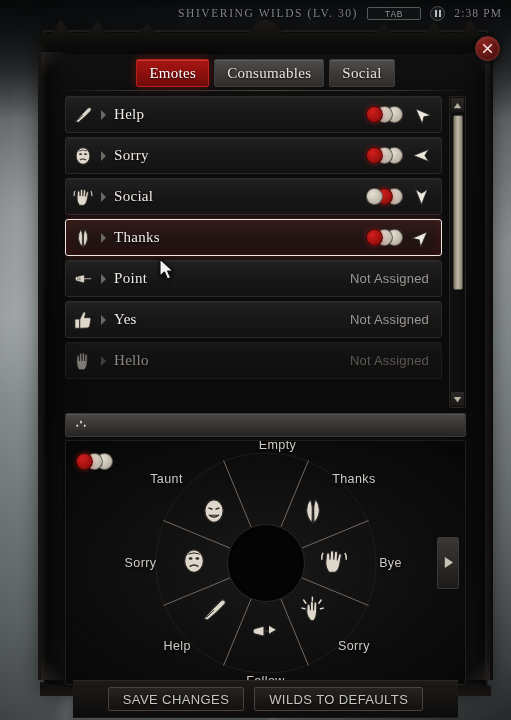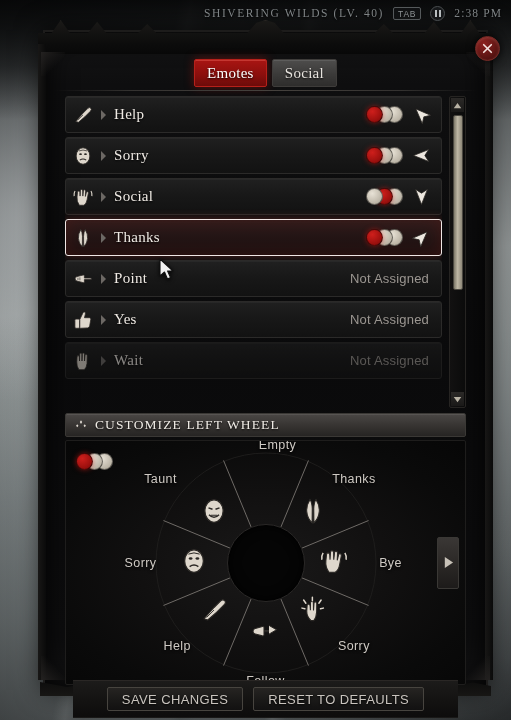--- a/index.html
+++ b/index.html
@@ -30,21 +30,21 @@
     background:radial-gradient(ellipse 85% 70% at 50% 50%, rgba(0,0,0,0) 35%, rgba(0,0,0,.55) 100%);}
 
   
   .topbar{ position:absolute; top:0; left:0; right:0; height:26px;
     display:flex; align-items:center; justify-content:flex-end; gap:9px;
     padding-right:9px; z-index:40;
     font-family:"Liberation Serif", serif;
   }
   .zone-text{ color:#7f8486; font-size:11.5px; letter-spacing:1.6px; text-shadow:0 1px 2px #000;}
   .tab-key{ color:#8d9294; font-size:8.5px; letter-spacing:.8px; border:1px solid #55595b;
-    border-radius:2px; padding:1px 4px 0; background:rgba(20,22,24,.55);
+    border-radius:2px; padding:1px 17px 0; background:rgba(20,22,24,.55);
     font-family:"Liberation Sans", sans-serif; }
   .pause-ico{ width:15px; height:15px; border-radius:50%; background:#16181a; border:1px solid #4a4e50;
     display:flex; align-items:center; justify-content:center; gap:2px;}
   .pause-ico i{ display:block; width:2px; height:7px; background:#b9bec0;}
   .clock{ color:#7e8385; font-size:11.5px; letter-spacing:1.1px; text-shadow:0 1px 2px #000;}
 
   
   .panel{ position:absolute; left:43px; top:30px; width:445px; height:660px; z-index:20; }
 
   .panel-frame{ position:absolute; inset:0;
@@ -199,21 +199,21 @@
 <body>
 
 <div id="screen">
 
   <div class="bg"></div>
   <div class="bg-streaks"></div>
   <div class="bg-dark-top"></div>
   <div class="bg-vignette"></div>
 
   <div class="topbar">
-    <span class="zone-text">SHIVERING WILDS (LV. 40)</span>
+    <span class="zone-text">SHIVERING WILDS (LV. 30)</span>
     <span class="tab-key">TAB</span>
     <span class="pause-ico">
         <i></i>
         <i></i>
       </span>
     <span class="clock">2:38 PM</span>
   </div>
 
   <div class="panel">
     <div class="panel-frame"></div>
@@ -227,20 +227,21 @@
     <div class="corner br"></div>
 
     <div class="close-btn">
       <svg viewBox="0 0 24 24">
         <path d="M5 5 L19 19 M19 5 L5 19" stroke="#f3e2df" stroke-width="3" stroke-linecap="round" fill="none"></path>
       </svg>
     </div>
 
     <div class="tabs" id="tab-bar">
         <div class="tab active">Emotes</div>
+        <div class="tab">Consumables</div>
         <div class="tab">Social</div>
       </div>
     <div class="tabs-rule"></div>
 
     <div class="list-wrap">
       <div class="list" id="emote-list">
           <div class="row">
             <span class="row-ico">
               <svg viewBox="0 0 24 24">
                 <path d="M4 19 L12 10 L17 5 Q19 3 20.5 4.5 Q22 6 20 8 L14 14 L7 20 Z" fill="#ded7cc" stroke="#2a2724" stroke-width=".9"></path>
@@ -381,21 +382,21 @@
             <span class="row-ico">
               <svg viewBox="0 0 24 24">
                 <path d="M7.5 21.5 Q5 18 5.2 13 L5.5 7.6 Q5.6 6 6.8 6.1 Q8 6.2 8 7.8 L8.2 12 L8.4 5 Q8.4 3.4 9.6 3.4 Q10.8 3.4 10.8 5 L10.9 12 L11.2 4.8 Q11.2 3.2 12.4 3.2 Q13.6 3.2 13.6 4.8 L13.7 12 L14.2 6.2 Q14.3 4.6 15.5 4.7 Q16.7 4.8 16.6 6.4 L16.4 14.6 Q16 19.4 13.4 21.5 Z" fill="#ded7cc" stroke="#2a2724" stroke-width=".85"></path>
               </svg>
             </span>
             <span class="row-chev">
               <svg viewBox="0 0 8 12">
                 <path d="M1 0 L1 12 L7 6 Z" fill="#6c6864"></path>
               </svg>
             </span>
-            <span class="row-label">Wait</span>
+            <span class="row-label">Hello</span>
             <span class="row-unassigned">Not Assigned</span>
           </div>
         </div>
       <div class="sbar">
         <div class="sbtn up">
           <svg viewBox="0 0 12 9">
               <path d="M6 1 L11 8 L1 8 Z" fill="#b8b2a4"></path>
             </svg>
         </div>
         <div class="sthumb"></div>
@@ -404,21 +405,20 @@
               <path d="M6 8 L1 1 L11 1 Z" fill="#b8b2a4"></path>
             </svg>
         </div>
       </div>
     </div>
 
     <div class="wheel-head">
       <svg class="wheel-head-ico" viewBox="0 0 16 16">
         <path d="M8 1.5 L9.6 4 L8 6.5 L6.4 4 Z M3 7 L4.6 9 L3 11 L1.4 9 Z M13 7 L14.6 9 L13 11 L11.4 9 Z" fill="#ded8d0"></path>
       </svg>
-      <span class="wheel-head-txt">CUSTOMIZE LEFT WHEEL</span>
     </div>
 
     <div class="wheel-area">
       <div class="wheel-dots dots" id="wheel-dots">
         <i class="on"></i>
           <i class=""></i>
           <i class=""></i>
       </div>
 
       <div class="wheel">
@@ -482,33 +482,33 @@
             </div>
             <div class="seg-lbl" style="left: -11px; top: 114px;">Sorry</div>
             <div class="seg-ico" style="left: 64.5025px; top: 64.5025px;">
               <svg viewBox="0 0 24 24">
                 <ellipse cx="12" cy="12" rx="7.3" ry="9" fill="#ded7cc" stroke="#2a2724" stroke-width="1"></ellipse>
                 <path d="M7.6 9.5 L10.8 10.6 M16.4 9.5 L13.2 10.6" stroke="#2a2724" stroke-width="1.2" fill="none"></path>
                 <path d="M8 15 Q12 19 16 15" stroke="#2a2724" stroke-width="1.2" fill="none"></path>
                 <path d="M9.5 15.4 L14.5 15.4" stroke="#2a2724" stroke-width=".8"></path>
               </svg>
             </div>
-            <div class="seg-lbl" style="left: 9px; top: 30.5614px;">Taunt</div>
+            <div class="seg-lbl" style="left: 15px; top: 30.5614px;">Taunt</div>
           </div>
       </div>
 
       <div class="wheel-next">
         <svg viewBox="0 0 12 14">
             <path d="M2 1 L11 7 L2 13 Z" fill="#c8c2b8"></path>
           </svg>
       </div>
     </div>
 
     <div class="footer">
       <div class="fbtn">SAVE CHANGES</div>
-      <div class="fbtn">RESET TO DEFAULTS</div>
+      <div class="fbtn">WILDS TO DEFAULTS</div>
     </div>
   </div>
 
   <svg class="cursor" viewBox="0 0 18 24">
     <path d="M1 1 L1 18 L5.5 14 L8.5 21 L11.5 19.6 L8.6 13 L14 13 Z" fill="#f2f2f2" stroke="#111" stroke-width="1.1" stroke-linejoin="round"></path>
   </svg>
 </div>
 
 </body></html>

